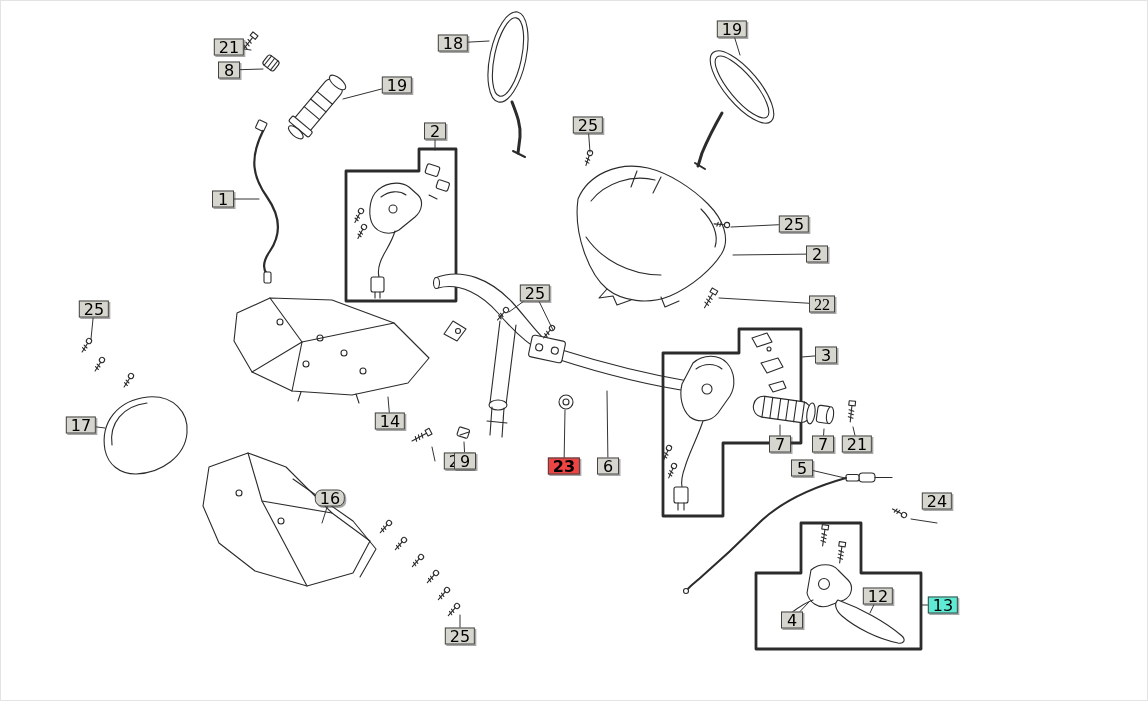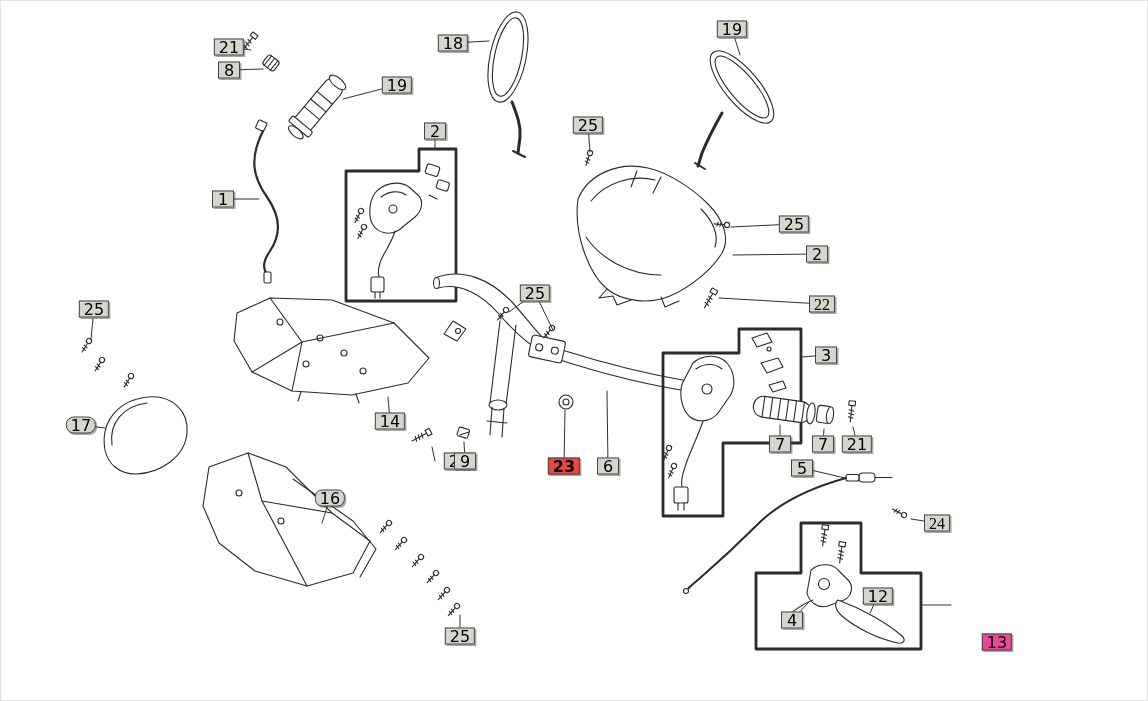--- a/index.html
+++ b/index.html
@@ -294,30 +294,30 @@
       <div class="callout" style="left: 731px; top: 28px; background: rgb(214, 214, 206); border-color: rgb(68, 68, 68);">19</div>
       <div class="callout" style="left: 434px; top: 130px; background: rgb(214, 214, 206); border-color: rgb(68, 68, 68);">2</div>
       <div class="callout" style="left: 587px; top: 124px; background: rgb(214, 214, 206); border-color: rgb(68, 68, 68);">25</div>
       <div class="callout" style="left: 222px; top: 198px; background: rgb(214, 214, 206); border-color: rgb(68, 68, 68);">1</div>
       <div class="callout" style="left: 793px; top: 223px; background: rgb(214, 214, 206); border-color: rgb(68, 68, 68);">25</div>
       <div class="callout" style="left: 816px; top: 253px; background: rgb(214, 214, 206); border-color: rgb(68, 68, 68);">2</div>
       <div class="callout" style="left: 821px; top: 303px; background: rgb(214, 214, 206); border-color: rgb(68, 68, 68); font-family: Liberation Serif, serif;">22</div>
       <div class="callout" style="left: 534px; top: 292px; background: rgb(214, 214, 206); border-color: rgb(68, 68, 68);">25</div>
       <div class="callout" style="left: 825px; top: 354px; background: rgb(214, 214, 206); border-color: rgb(68, 68, 68);">3</div>
       <div class="callout" style="left: 93px; top: 308px; background: rgb(214, 214, 206); border-color: rgb(68, 68, 68);">25</div>
-      <div class="callout" style="left: 80px; top: 424px; background: rgb(214, 214, 206); border-color: rgb(68, 68, 68); border-radius: 8px;">17</div>
+      <div class="callout" style="left: 80px; top: 424px; background: rgb(214, 214, 206); border-color: rgb(68, 68, 68);">17</div>
       <div class="callout" style="left: 389px; top: 420px; background: rgb(214, 214, 206); border-color: rgb(68, 68, 68);">14</div>
       <div class="callout" style="left: 434px; top: 460px; background: rgb(214, 214, 206); border-color: rgb(68, 68, 68); margin-left: 24px;">20</div>
       <div class="callout" style="left: 464px; top: 460px; background: rgb(214, 214, 206); border-color: rgb(68, 68, 68);">9</div>
       <div class="callout" style="left: 563px; top: 465px; background: #ef4444; border-color: rgb(68, 68, 68); font-weight: bold;">23</div>
       <div class="callout" style="left: 607px; top: 465px; background: rgb(214, 214, 206); border-color: rgb(68, 68, 68);">6</div>
       <div class="callout" style="left: 779px; top: 443px; background: rgb(214, 214, 206); border-color: rgb(68, 68, 68);">7</div>
       <div class="callout" style="left: 822px; top: 443px; background: rgb(214, 214, 206); border-color: rgb(68, 68, 68);">7</div>
       <div class="callout" style="left: 856px; top: 443px; background: rgb(214, 214, 206); border-color: rgb(68, 68, 68);">21</div>
       <div class="callout" style="left: 801px; top: 467px; background: rgb(214, 214, 206); border-color: rgb(68, 68, 68);">5</div>
-      <div class="callout" style="left: 936px; top: 522px; background: rgb(214, 214, 206); border-color: rgb(68, 68, 68); font-family: Liberation Serif, serif;">24</div>
+      <div class="callout" style="left: 936px; top: 500px; background: rgb(214, 214, 206); border-color: rgb(68, 68, 68);">24</div>
       <div class="callout" style="left: 329px; top: 497px; background: rgb(214, 214, 206); border-color: rgb(68, 68, 68); border-radius: 7px;">16</div>
       <div class="callout" style="left: 877px; top: 595px; background: rgb(214, 214, 206); border-color: rgb(68, 68, 68);">12</div>
-      <div class="callout" style="left: 996px; top: 604px; background: #ec4899; border-color: rgb(68, 68, 68); margin-top: 37px;">13</div>
+      <div class="callout" style="left: 942px; top: 604px; background: #5eead4; border-color: rgb(68, 68, 68);">13</div>
       <div class="callout" style="left: 791px; top: 619px; background: rgb(214, 214, 206); border-color: rgb(68, 68, 68);">4</div>
       <div class="callout" style="left: 459px; top: 635px; background: rgb(214, 214, 206); border-color: rgb(68, 68, 68);">25</div>
     </div>
 </div>
 
 </body></html>

